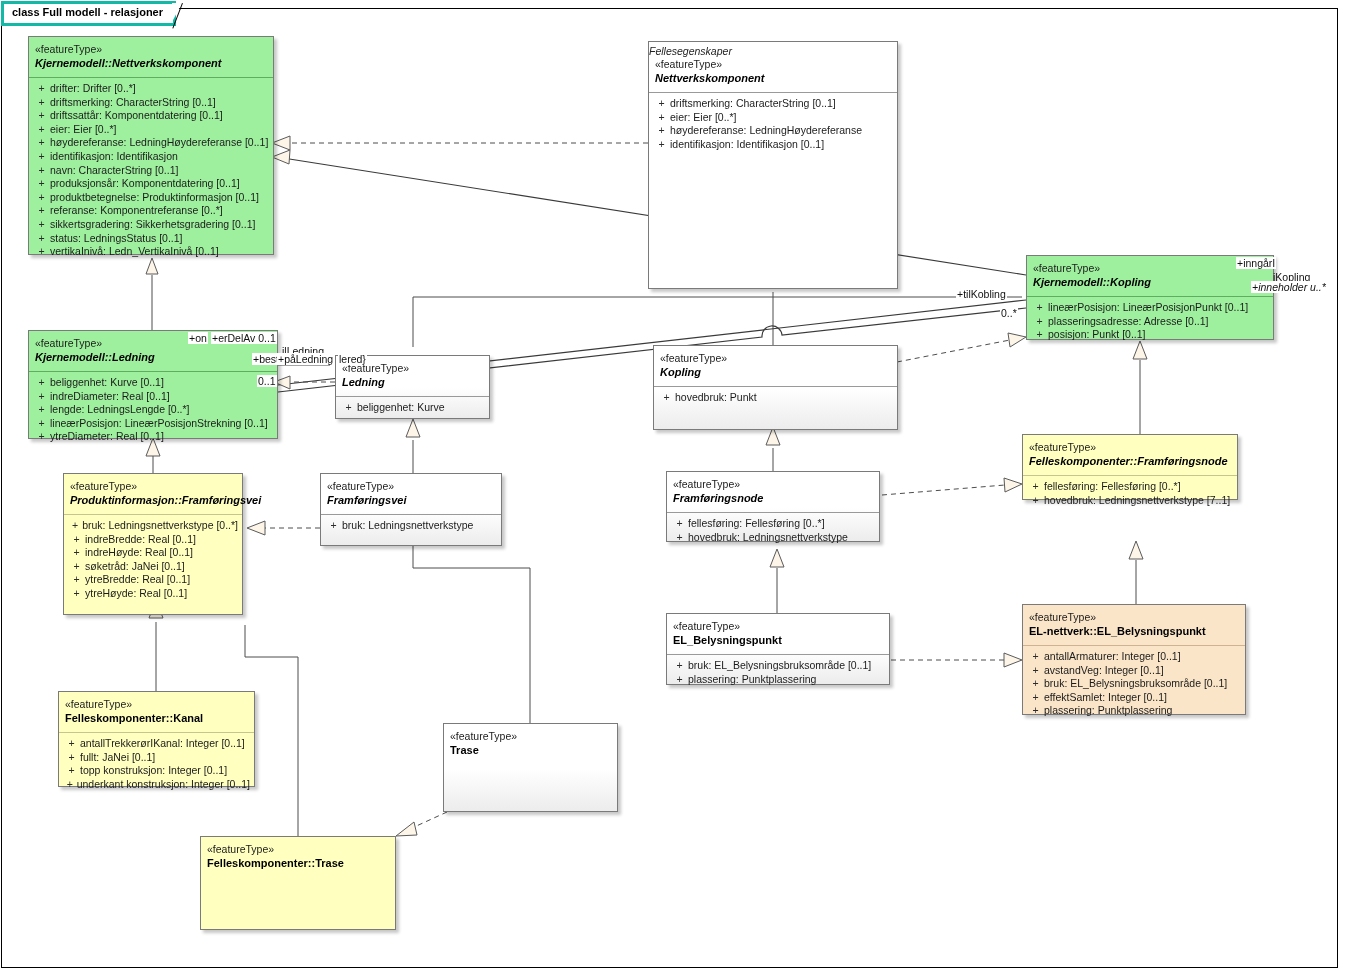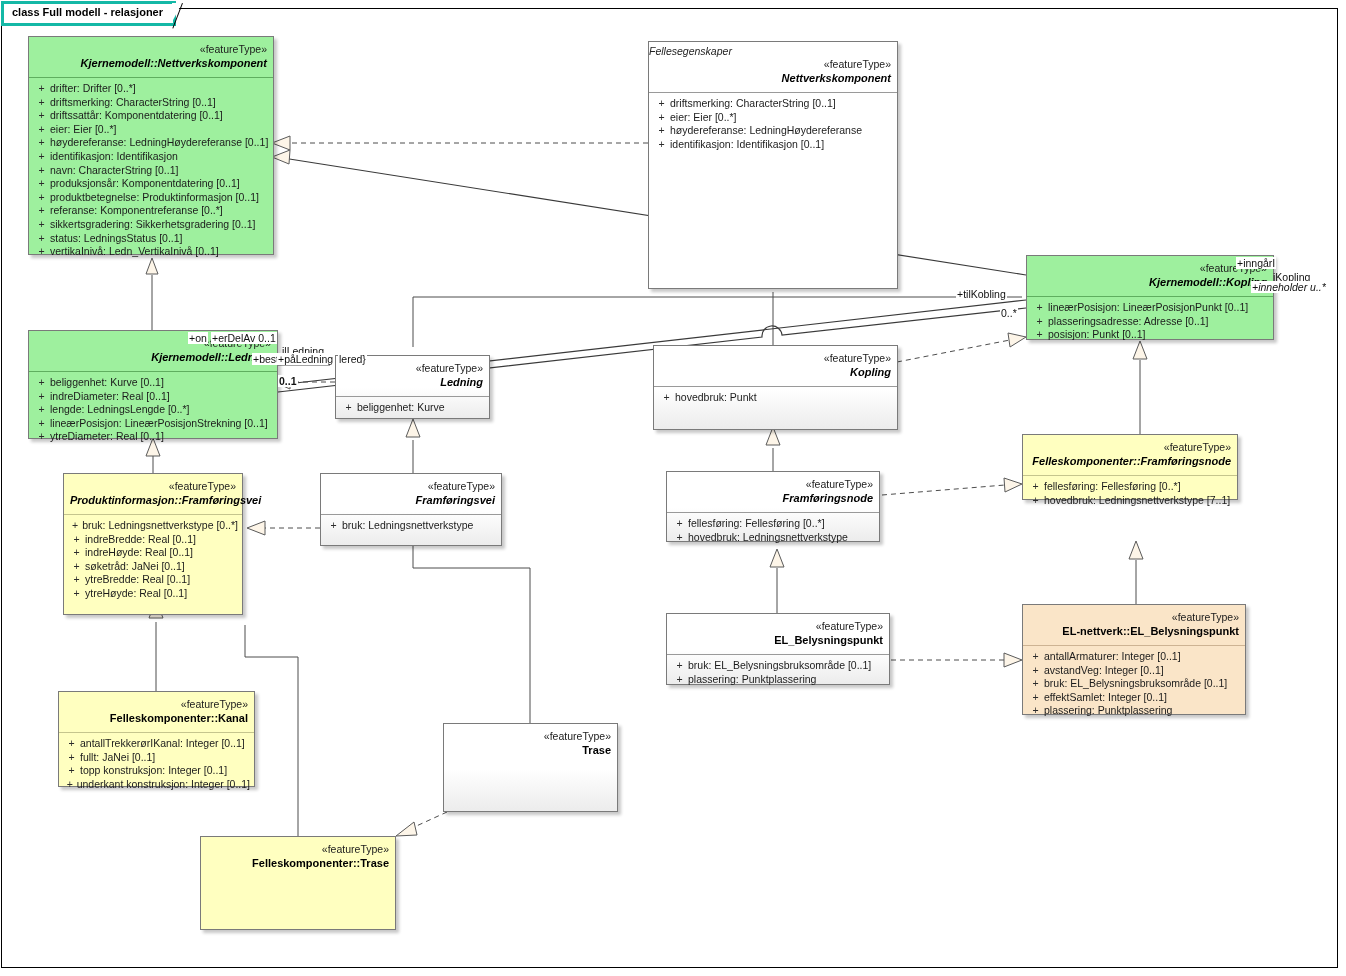--- a/index.html
+++ b/index.html
@@ -19,21 +19,21 @@
   
   svg.edges{position:absolute;left:0;top:0;width:1346px;height:976px;overflow:visible;pointer-events:none;z-index:5;}
   svg.edges line,svg.edges path,svg.edges polyline{stroke:#4d4d4d;stroke-width:1;fill:none;}
   svg.edges .dash{stroke-dasharray:5 4;}
   svg.edges .solidhard{stroke:#3a3a3a;stroke-width:1.2;}
   .tri{fill:#fdf5e8;stroke:#5a5a5a;stroke-width:1;}
 
   
   .cls{position:absolute;border:1px solid #7a7a7a;box-sizing:border-box;z-index:20;
        box-shadow:3px 3px 3px rgba(0,0,0,0.22);}
-  .cls .hdr{padding:6px 6px 7px 6px;text-align:right;}
+  .cls .hdr{padding:6px 6px 7px 6px;text-align:left;}
   .cls .stereo{font-size:10.5px;color:#1b1b1b;line-height:13px;}
   .cls .nm{font-size:11px;font-weight:bold;font-style:italic;color:#000;line-height:14px;}
   .cls .nm.noital{font-style:normal;}
   .cls .corner{font-size:10.5px;font-style:italic;color:#222;text-align:left;padding:3px 7px 0 0;line-height:13px;}
   .cls .sep{border-top:1px solid #9a9a9a;height:0;font-size:0;}
   .cls .attrs{padding:4px 4px 6px 4px;}
   .cls .attr{font-size:10.5px;color:#1b1b1b;line-height:13.6px;white-space:nowrap;display:flex;}
   .cls .attr .vis{display:inline-block;width:17px;text-align:center;color:#2c2c2c;}
 
   .green{background:#9ef09e;}
@@ -476,15 +476,15 @@
   <div class="elabel" style="left:1236px;top:257px;">+inngårI</div>
   <div class="elabel nb" style="left:1272px;top:271px;">iKopling</div>
   <div class="elabel" style="left:1251px;top:281px;font-style:italic;">+inneholder u..*</div>
 
   <div class="elabel" style="left:188px;top:332px;">+on</div>
   <div class="elabel" style="left:211px;top:332px;">+erDelAv 0..1</div>
   <div class="elabel nb" style="left:281px;top:345px;">ilLedning</div>
   <div class="elabel" style="left:252px;top:353px;">+best</div>
   <div class="elabel" style="left:277px;top:353px;">+påLedning</div>
   <div class="elabel" style="left:338px;top:353px;">lered}</div>
-  <div class="elabel" style="left:278px;top:375px;font-weight:bold;">0..1</div>
+  <div class="elabel" style="left:257px;top:375px;">0..1</div>
 
 </div>
 
 </body></html>

